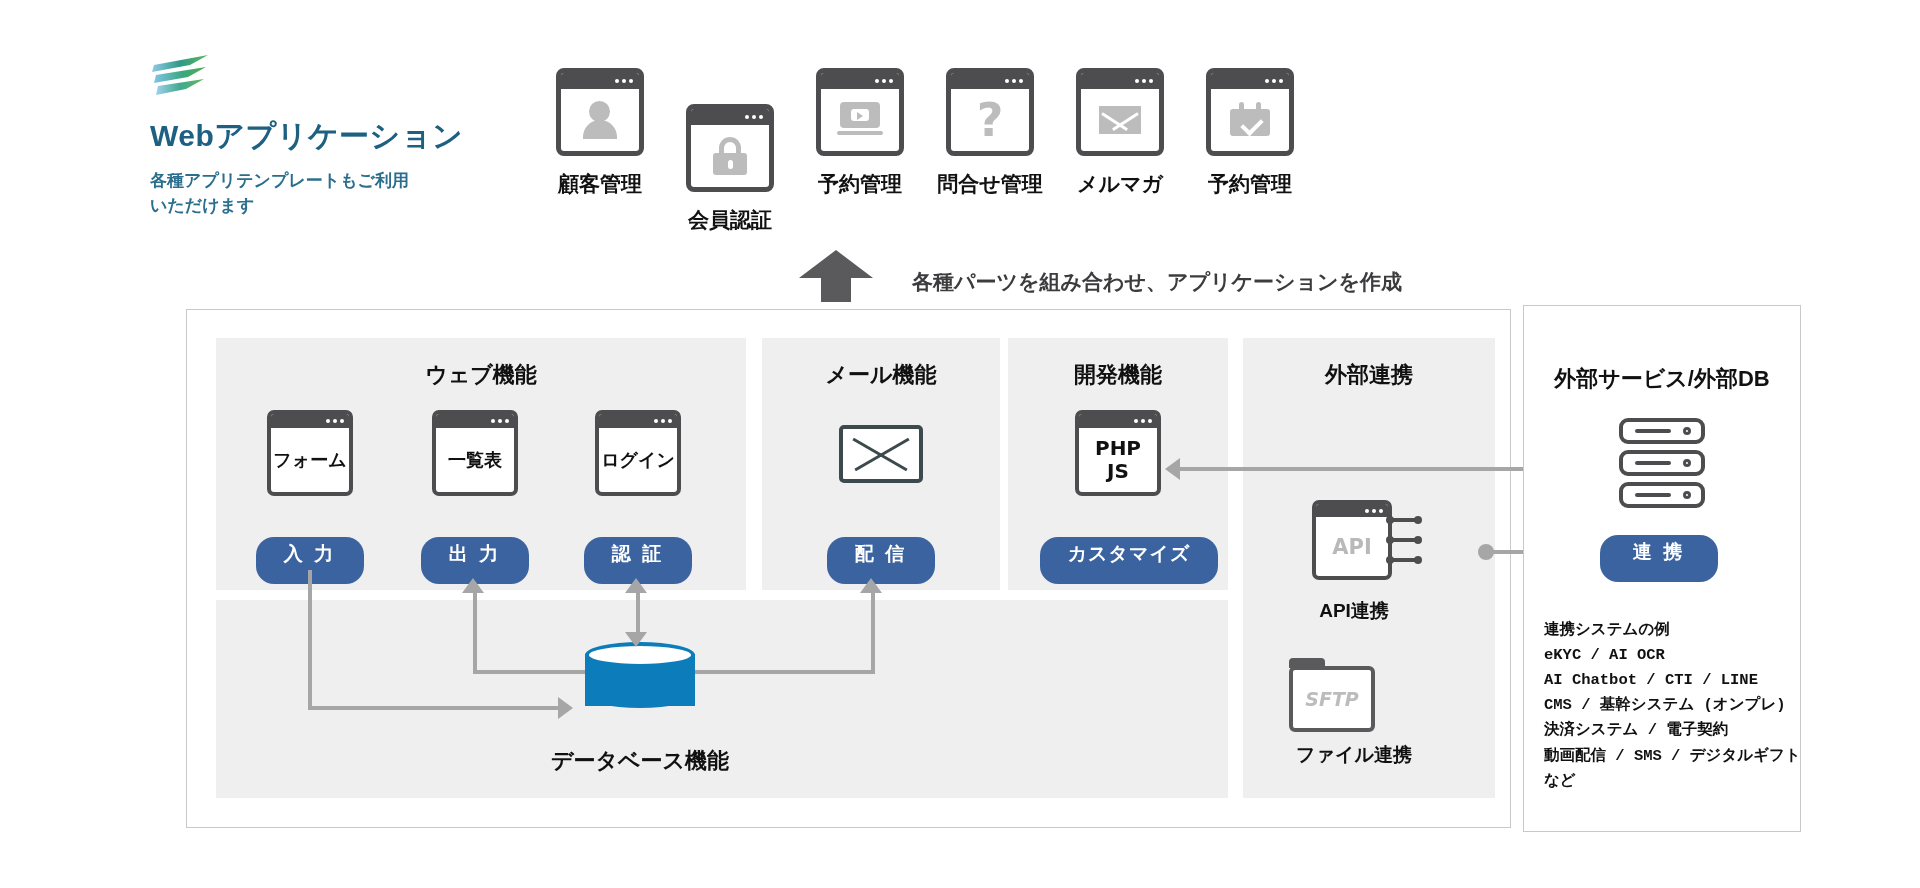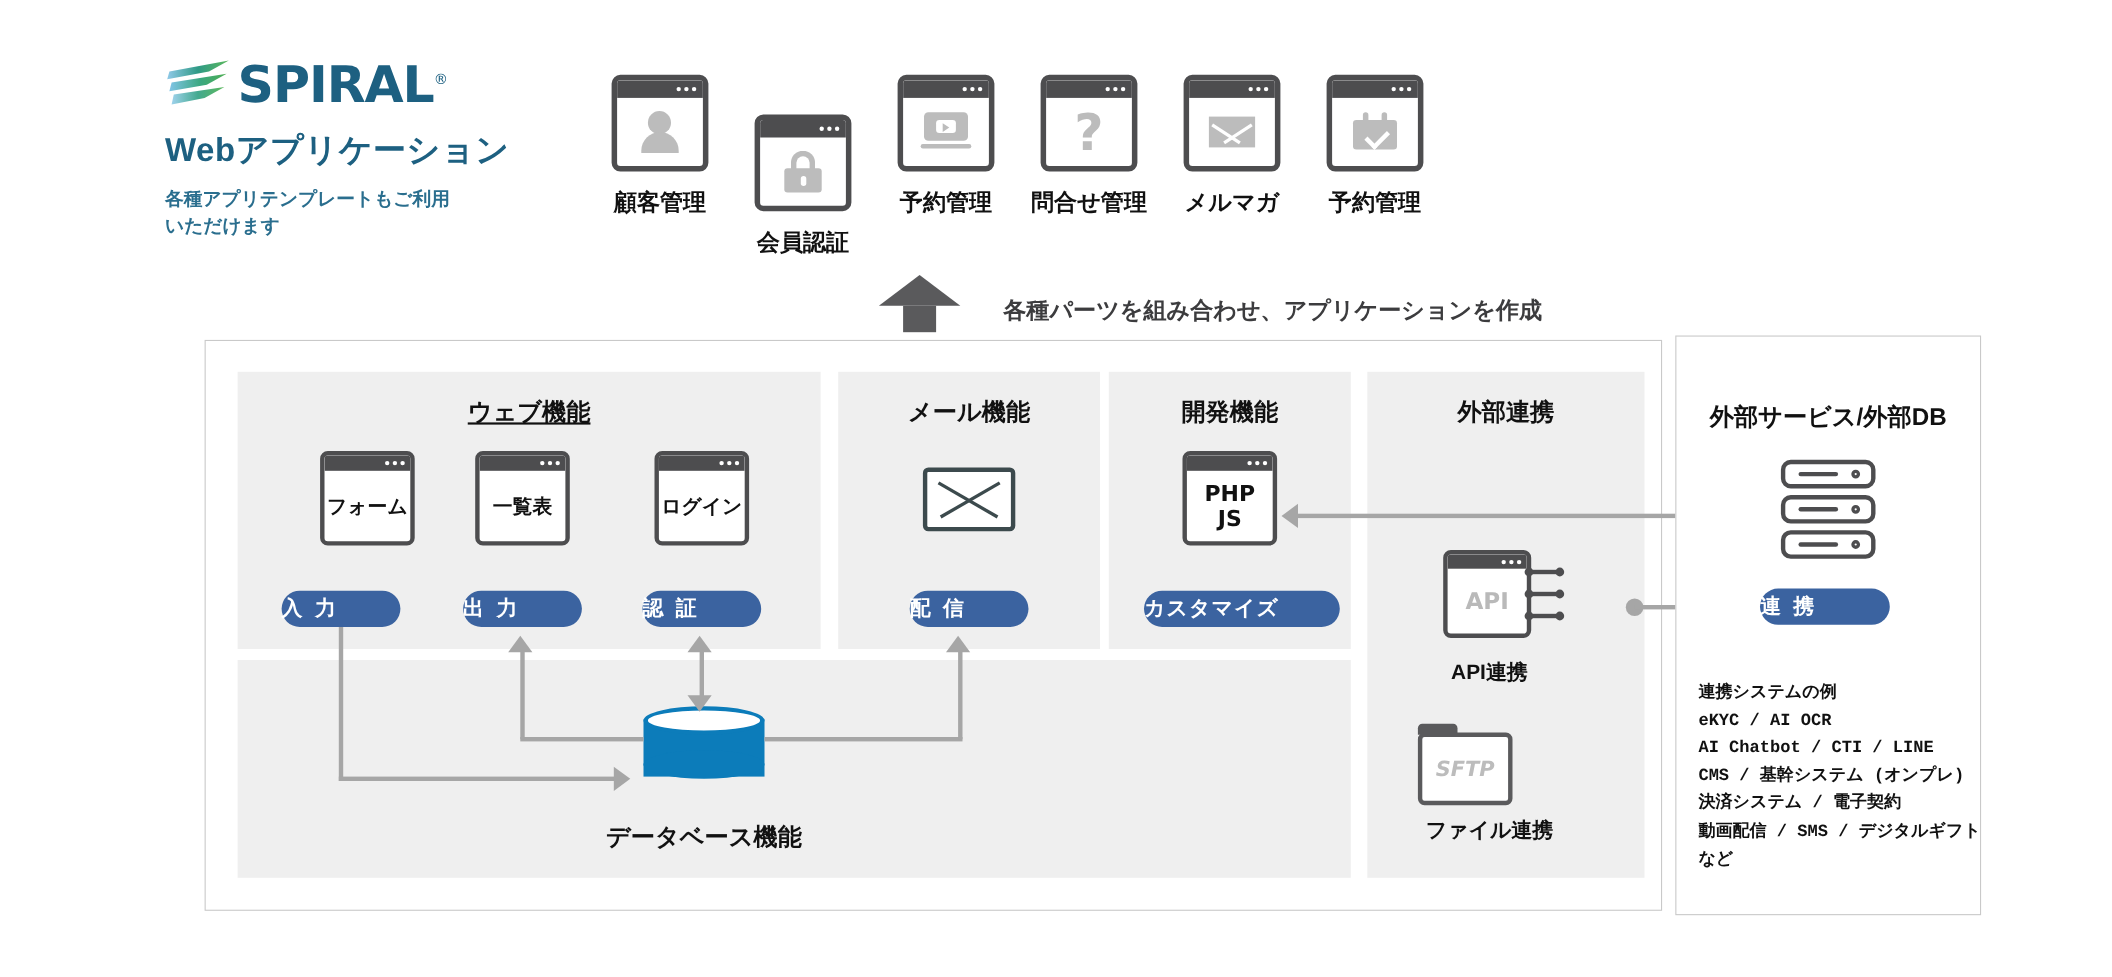--- a/index.html
+++ b/index.html
@@ -71,22 +71,22 @@
   .panel-title{position:absolute;width:100%;text-align:center;font-size:22px;font-weight:bold;color:#111;}
 
   
   .tile{position:absolute;width:86px;text-align:center;}
   .twin{width:86px;height:86px;border:4px solid #4d4d4f;border-radius:7px;background:#fff;box-sizing:border-box;overflow:hidden;}
   .twin-bar{height:14px;background:#4d4d4f;display:flex;align-items:center;justify-content:flex-end;padding-right:5px;gap:3px;}
   .twin-body{height:calc(100% - 14px);display:flex;align-items:center;justify-content:center;
              font-size:18px;font-weight:bold;color:#111;}
   .twin-body.code{font-size:20px;line-height:1.15;font-family:"DejaVu Sans",sans-serif;}
 
-  .pill{position:absolute;background:#3b63a0;color:#fff;border-radius:18px;height:33px;line-height:33px;
-        text-align:left;font-size:19px;font-weight:bold;letter-spacing:3px;}
+  .pill{position:absolute;background:#3b63a0;color:#fff;border-radius:18px;height:47px;line-height:33px;
+        text-align:center;font-size:19px;font-weight:bold;letter-spacing:3px;}
 
   .envelope{position:absolute;width:84px;height:58px;border:4px solid #3c4a4d;border-radius:5px;background:#fff;box-sizing:border-box;overflow:hidden;}
   .envelope:before,.envelope:after{content:"";position:absolute;width:62px;height:3px;background:#3c4a4d;top:24px;}
   .envelope:before{transform:rotate(30deg);left:6px;}
   .envelope:after{transform:rotate(-30deg);left:8px;}
 
   
   #dbWrap{position:absolute;left:585px;top:642px;width:110px;text-align:center;}
   .cyl{width:110px;height:76px;position:relative;}
   .cyl .side{position:absolute;top:12px;width:110px;height:52px;background:#0c7cba;}
@@ -145,23 +145,20 @@
             <stop offset="0" stop-color="#9ed2ec"></stop>
               <stop offset="0.5" stop-color="#43a98f"></stop>
               <stop offset="1" stop-color="#5cb85c"></stop>
           </linearGradient>
         </defs>
         <path d="M4 13 L58 3 L40 13 L2 20 Z" fill="url(#gA)"></path>
         <path d="M6 23 L56 15 L38 25 L4 31 Z" fill="url(#gB)"></path>
         <path d="M8 34 L54 27 L36 37 L6 43 Z" fill="url(#gC)"></path>
       </svg>
     </div>
-    <div class="logo-word">
-      <span>SPIRAL</span><span class="logo-reg">®</span>
-    </div>
   </div>
   <div class="brand-sub">Webアプリケーション</div>
   <div class="brand-note">
     <span>各種アプリテンプレートもご利用</span><br>
     <span>いただけます</span>
   </div>
 </div>
 
 <div class="appicon" style="left:541px;top:68px;">
   <div class="win">
@@ -268,23 +265,23 @@
   <div class="arrow-up-big">
       <div class="head"></div>
       <div class="stem"></div>
     </div>
 </div>
 <div class="abs" id="arrowCaption">各種パーツを組み合わせ、アプリケーションを作成</div>
 
 <div class="abs" id="frameMain"></div>
 
 <div class="panel" style="left:216px;top:338px;width:530px;height:252px;">
-  <div class="panel-title" style="top:22px;text-decoration:underline;">ウェブ機能</div>
-</div>
-<div class="tile" style="left:267px;top:410px;margin-left:24px;">
+  <div class="panel-title" style="top:22px;">ウェブ機能</div>
+</div>
+<div class="tile" style="left:267px;top:410px;">
   <div class="twin">
     <div class="twin-bar">
         <i class="dot"></i>
         <i class="dot"></i>
         <i class="dot"></i>
       </div>
     <div class="twin-body">フォーム</div>
   </div>
 </div>
 <div class="tile" style="left:432px;top:410px;">

